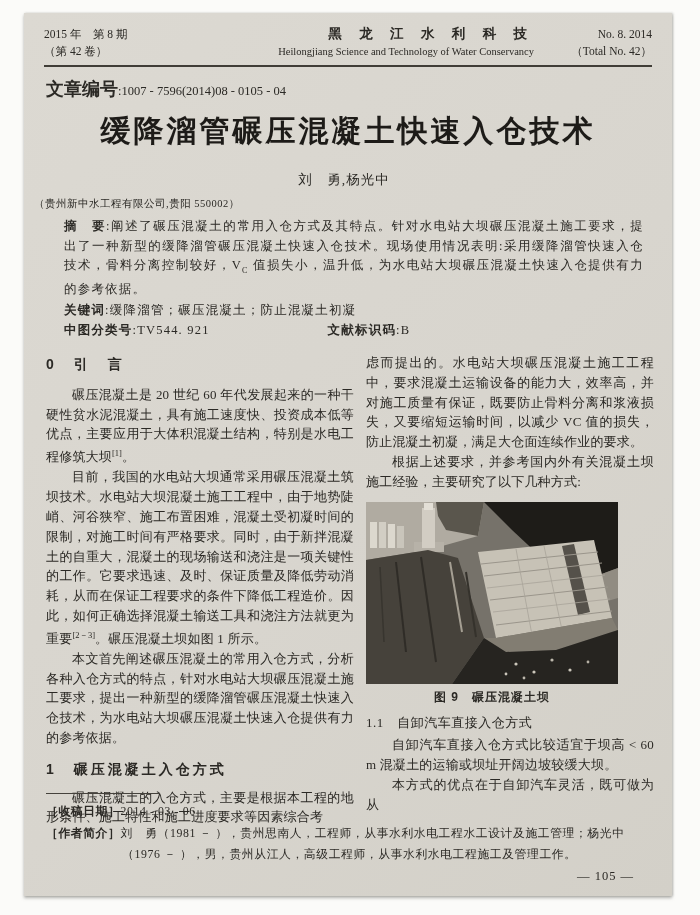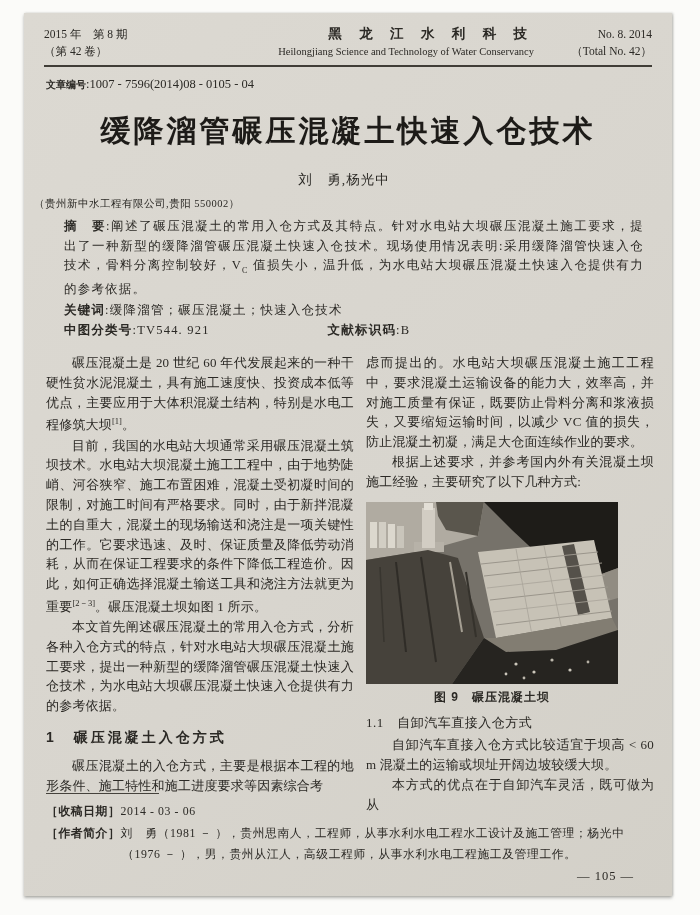--- a/index.html
+++ b/index.html
@@ -19,21 +19,21 @@
   .hdr{position:absolute;left:20px;top:12px;width:608px;}
   .hdr-row{display:flex;align-items:baseline;font-size:11.5px;line-height:17px;}
   .hdr-left{width:150px;white-space:nowrap;}
   .hdr-center{flex:1;text-align:right;white-space:nowrap;}
   .hdr-right{width:118px;text-align:right;white-space:nowrap;}
   .journal-cn{font-weight:bold;font-size:13.5px;letter-spacing:7px;}
   .journal-en{font-size:10.5px;}
   .hdr-rule{margin-top:5px;border-bottom:2px solid #403d37;}
   
   .article-id{position:absolute;left:22px;top:64px;font-size:12.5px;}
-  .blabel{font-weight:bold;font-family:"Liberation Sans","DejaVu Sans",sans-serif;font-size:10px;}
+  .blabel{font-weight:bold;font-family:"Liberation Sans","DejaVu Sans",sans-serif;font-size:18px;}
   .title{position:absolute;left:0;top:98px;width:648px;text-align:center;
          font-weight:bold;font-size:30px;letter-spacing:3px;color:#1d1b18;}
   .authors{position:absolute;left:0;top:158px;width:640px;text-align:center;font-size:13.5px;letter-spacing:1px;}
   .affiliation{position:absolute;left:0;top:184px;width:612px;text-align:left;font-size:10.5px;letter-spacing:0.5px;margin-left:10px;}
   
   .abstract{position:absolute;left:40px;top:204px;width:580px;font-size:12.5px;line-height:19.6px;letter-spacing:1.2px;text-align:justify;}
   .abstract .blabel{font-size:12.5px;letter-spacing:1.2px;}
   .kw-line{margin-top:1px;}
   .clc-line{margin-top:1px;}
   .clc-gap{display:inline-block;width:118px;}
@@ -83,25 +83,26 @@
   <div class="article-id">
     <span class="blabel">文章编号</span><span>:1007 - 7596(2014)08 - 0105 - 04</span>
   </div>
 
   <div class="title">缓降溜管碾压混凝土快速入仓技术</div>
   <div class="authors">刘　勇,杨光中</div>
   <div class="affiliation">（贵州新中水工程有限公司,贵阳 550002）</div>
 
   <div class="abstract">
     <div><span class="blabel">摘　要</span><span>:阐述了碾压混凝土的常用入仓方式及其特点。针对水电站大坝碾压混凝土施工要求，提出了一种新型的缓降溜管碾压混凝土快速入仓技术。现场使用情况表明:采用缓降溜管快速入仓技术，骨料分离控制较好，</span><span>V</span><sub class="vc">C</sub><span> 值损失小，温升低，为水电站大坝碾压混凝土快速入仓提供有力的参考依据。</span></div>
-    <div class="kw-line"><span class="blabel">关键词</span><span>:缓降溜管；碾压混凝土；快速入仓技术</span></div>
+    <div class="kw-line"><span class="blabel">关键词</span><span>:缓降溜管；碾压混凝土；防止混凝土初凝</span></div>
     <div class="clc-line"><span class="blabel">中图分类号</span><span>:TV544. 921</span><span class="clc-gap"></span><span class="blabel">文献标识码</span><span>:B</span></div>
   </div>
 
   <div class="col col-left">
+    <h3 class="sec">0　引　言</h3>
     <p class="indent"><span>碾压混凝土是 20 世纪 60 年代发展起来的一种干硬性贫水泥混凝土，具有施工速度快、投资成本低等优点，主要应用于大体积混凝土结构，特别是水电工程修筑大坝</span><sup class="ref">[1]</sup><span>。</span></p>
     <p class="indent"><span>目前，我国的水电站大坝通常采用碾压混凝土筑坝技术。水电站大坝混凝土施工工程中，由于地势陡峭、河谷狭窄、施工布置困难，混凝土受初凝时间的限制，对施工时间有严格要求。同时，由于新拌混凝土的自重大，混凝土的现场输送和浇注是一项关键性的工作。它要求迅速、及时、保证质量及降低劳动消耗，从而在保证工程要求的条件下降低工程造价。因此，如何正确选择混凝土输送工具和浇注方法就更为重要</span><sup class="ref">[2－3]</sup><span>。碾压混凝土坝如图 1 所示。</span></p>
     <p class="indent">本文首先阐述碾压混凝土的常用入仓方式，分析各种入仓方式的特点，针对水电站大坝碾压混凝土施工要求，提出一种新型的缓降溜管碾压混凝土快速入仓技术，为水电站大坝碾压混凝土快速入仓提供有力的参考依据。</p>
     <h3 class="sec sec2">1　碾压混凝土入仓方式</h3>
     <p class="indent">碾压混凝土的入仓方式，主要是根据本工程的地形条件、施工特性和施工进度要求等因素综合考</p>
   </div>
 
   <div class="col col-right">
     <p>虑而提出的。水电站大坝碾压混凝土施工工程中，要求混凝土运输设备的能力大，效率高，并对施工质量有保证，既要防止骨料分离和浆液损失，又要缩短运输时间，以减少 VC 值的损失，防止混凝土初凝，满足大仓面连续作业的要求。</p>
     <p class="indent">根据上述要求，并参考国内外有关混凝土坝施工经验，主要研究了以下几种方式:</p>

